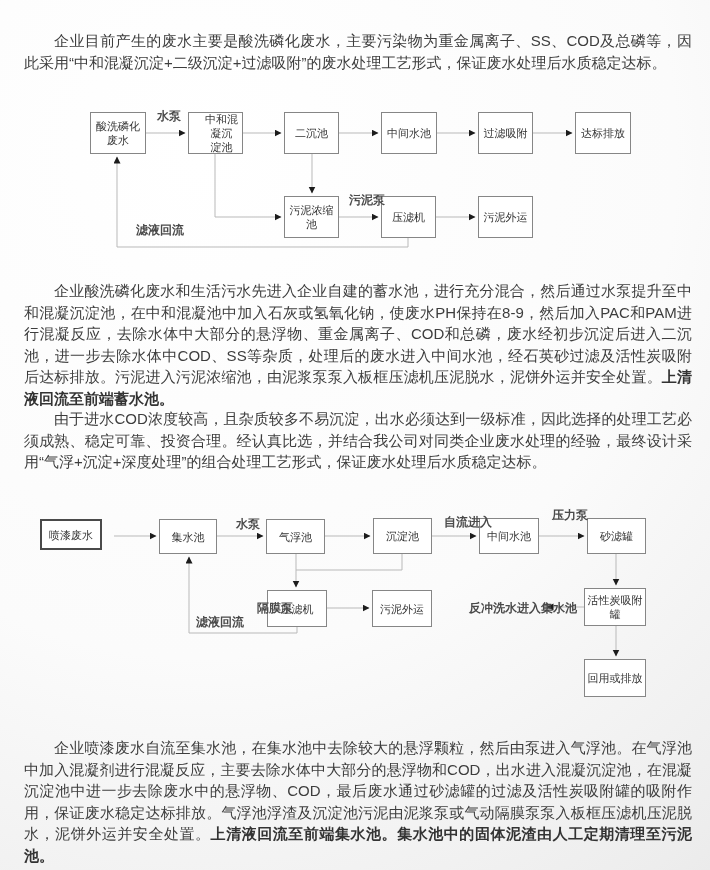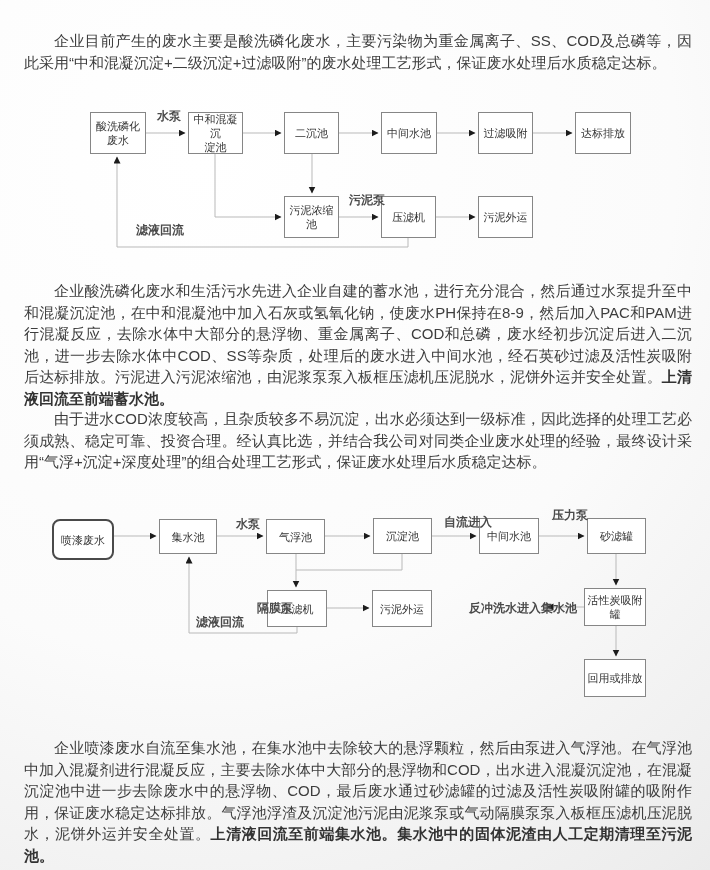--- a/index.html
+++ b/index.html
@@ -73,35 +73,35 @@
     <line x1="616" y1="626" x2="616" y2="656" marker-end="url(#arr)"></line>
     <line x1="584" y1="607" x2="547" y2="607" marker-end="url(#arr)"></line>
     <polyline points="402,554 402,570 296,570"></polyline>
     <line x1="296" y1="554" x2="296" y2="587" marker-end="url(#arr)"></line>
     <line x1="327" y1="608" x2="369" y2="608" marker-end="url(#arr)"></line>
     <polyline points="297,627 297,633 189,633 189,557" marker-end="url(#arr)"></polyline>
   </svg>
 
   <div class="node" style="left:90px;top:112px;width:56px;height:42px;">酸洗磷化
 废水</div>
-  <div class="node" style="left:188px;top:112px;width:55px;height:42px;">中和混凝沉
+  <div class="node" style="left:188px;top:112px;width:55px;height:42px;padding-left:12px;">中和混凝沉
 淀池</div>
   <div class="node" style="left:284px;top:112px;width:55px;height:42px;">二沉池</div>
   <div class="node" style="left:381px;top:112px;width:56px;height:42px;">中间水池</div>
   <div class="node" style="left:478px;top:112px;width:55px;height:42px;">过滤吸附</div>
   <div class="node" style="left:575px;top:112px;width:56px;height:42px;">达标排放</div>
   <div class="node" style="left:284px;top:196px;width:55px;height:42px;">污泥浓缩池</div>
   <div class="node" style="left:381px;top:196px;width:55px;height:42px;">压滤机</div>
   <div class="node" style="left:478px;top:196px;width:55px;height:42px;">污泥外运</div>
 
   <span class="edge-label" style="left:157px;top:112px;">水泵</span>
   <span class="edge-label" style="left:349px;top:197px;font-family:Liberation Mono, monospace;">污泥泵</span>
   <span class="edge-label" style="left:136px;top:226px;">滤液回流</span>
 
-  <div class="node bold" style="left:52px;top:519px;width:62px;height:41px;border-radius:8px;">喷漆废水</div>
+  <div class="node bold" style="left:40px;top:519px;width:62px;height:31px;">喷漆废水</div>
   <div class="node" style="left:159px;top:519px;width:58px;height:35px;">集水池</div>
   <div class="node" style="left:266px;top:519px;width:59px;height:35px;">气浮池</div>
   <div class="node" style="left:373px;top:518px;width:59px;height:36px;">沉淀池</div>
   <div class="node" style="left:479px;top:518px;width:60px;height:36px;">中间水池</div>
   <div class="node" style="left:587px;top:518px;width:59px;height:36px;">砂滤罐</div>
   <div class="node" style="left:267px;top:590px;width:60px;height:37px;">压滤机</div>
   <div class="node" style="left:372px;top:590px;width:60px;height:37px;">污泥外运</div>
   <div class="node" style="left:584px;top:588px;width:62px;height:38px;">活性炭吸附
 罐</div>
   <div class="node" style="left:584px;top:659px;width:62px;height:38px;">回用或排放</div>

